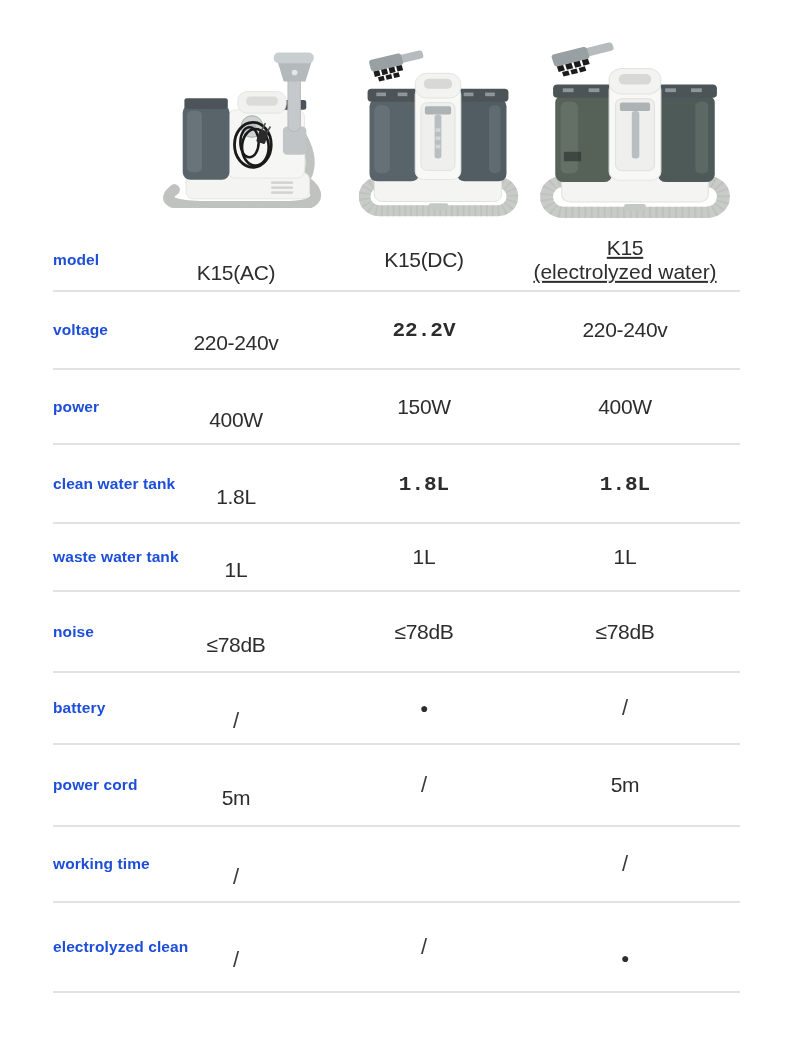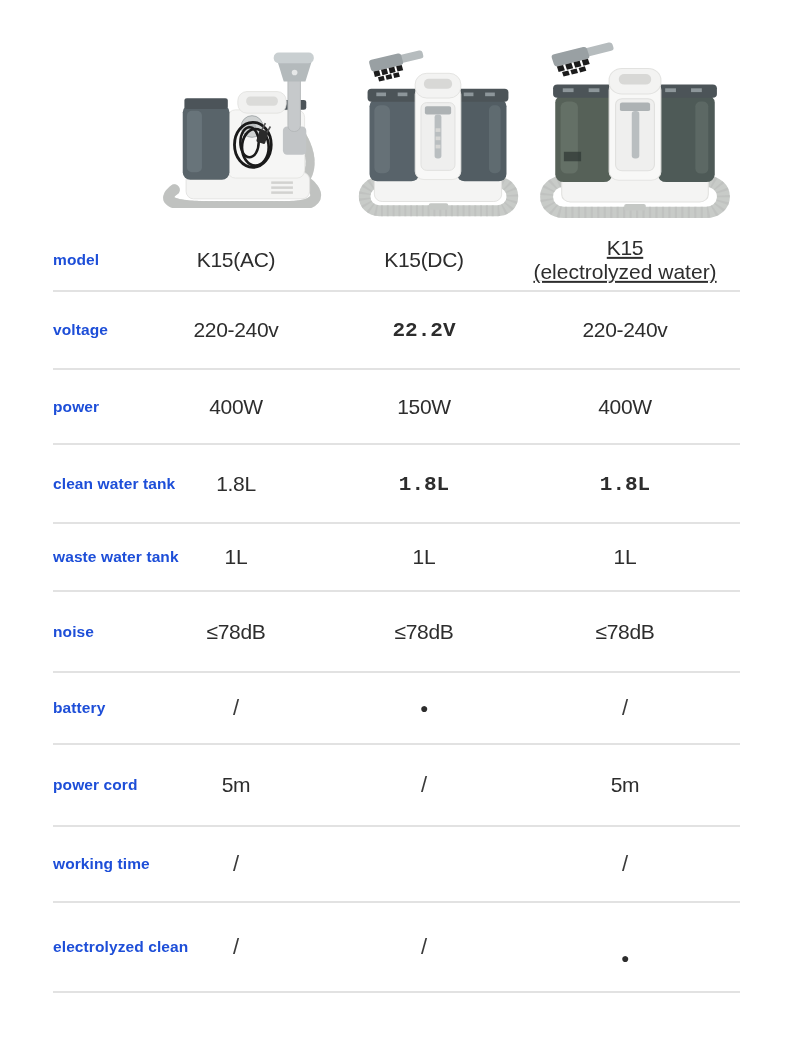--- a/index.html
+++ b/index.html
@@ -35,21 +35,21 @@
   .tlabel{
     position:absolute;left:0;top:50%;transform:translateY(-50%);
     font-size:15.5px;font-weight:700;color:#1d4ed8;letter-spacing:.1px;
     white-space:nowrap;
   }
   .tcell{
     position:absolute;top:50%;transform:translateY(-50%);
     text-align:center;font-size:21px;font-weight:400;color:#2d2d2d;
     letter-spacing:-0.3px;white-space:nowrap;
   }
-  .c1{left:103px;width:160px;}
+  .c1{left:103px;width:160px;margin-top:13px;}
   .c2{left:291px;width:160px;}
   .c3{left:482px;width:180px;}
   .model-cell{display:flex;flex-direction:column;align-items:center;line-height:1.15;text-decoration:underline;}
   .subline{font-size:21px;color:#2d2d2d;letter-spacing:0;}
   .dot{font-size:14px;}
   .dot-low{top:62%;}
   .slash{font-size:22px;color:#3a3a3a;}
   .bolder{font-weight:600;letter-spacing:0;font-family:Liberation Mono, monospace;}
 </style>
 </head>

